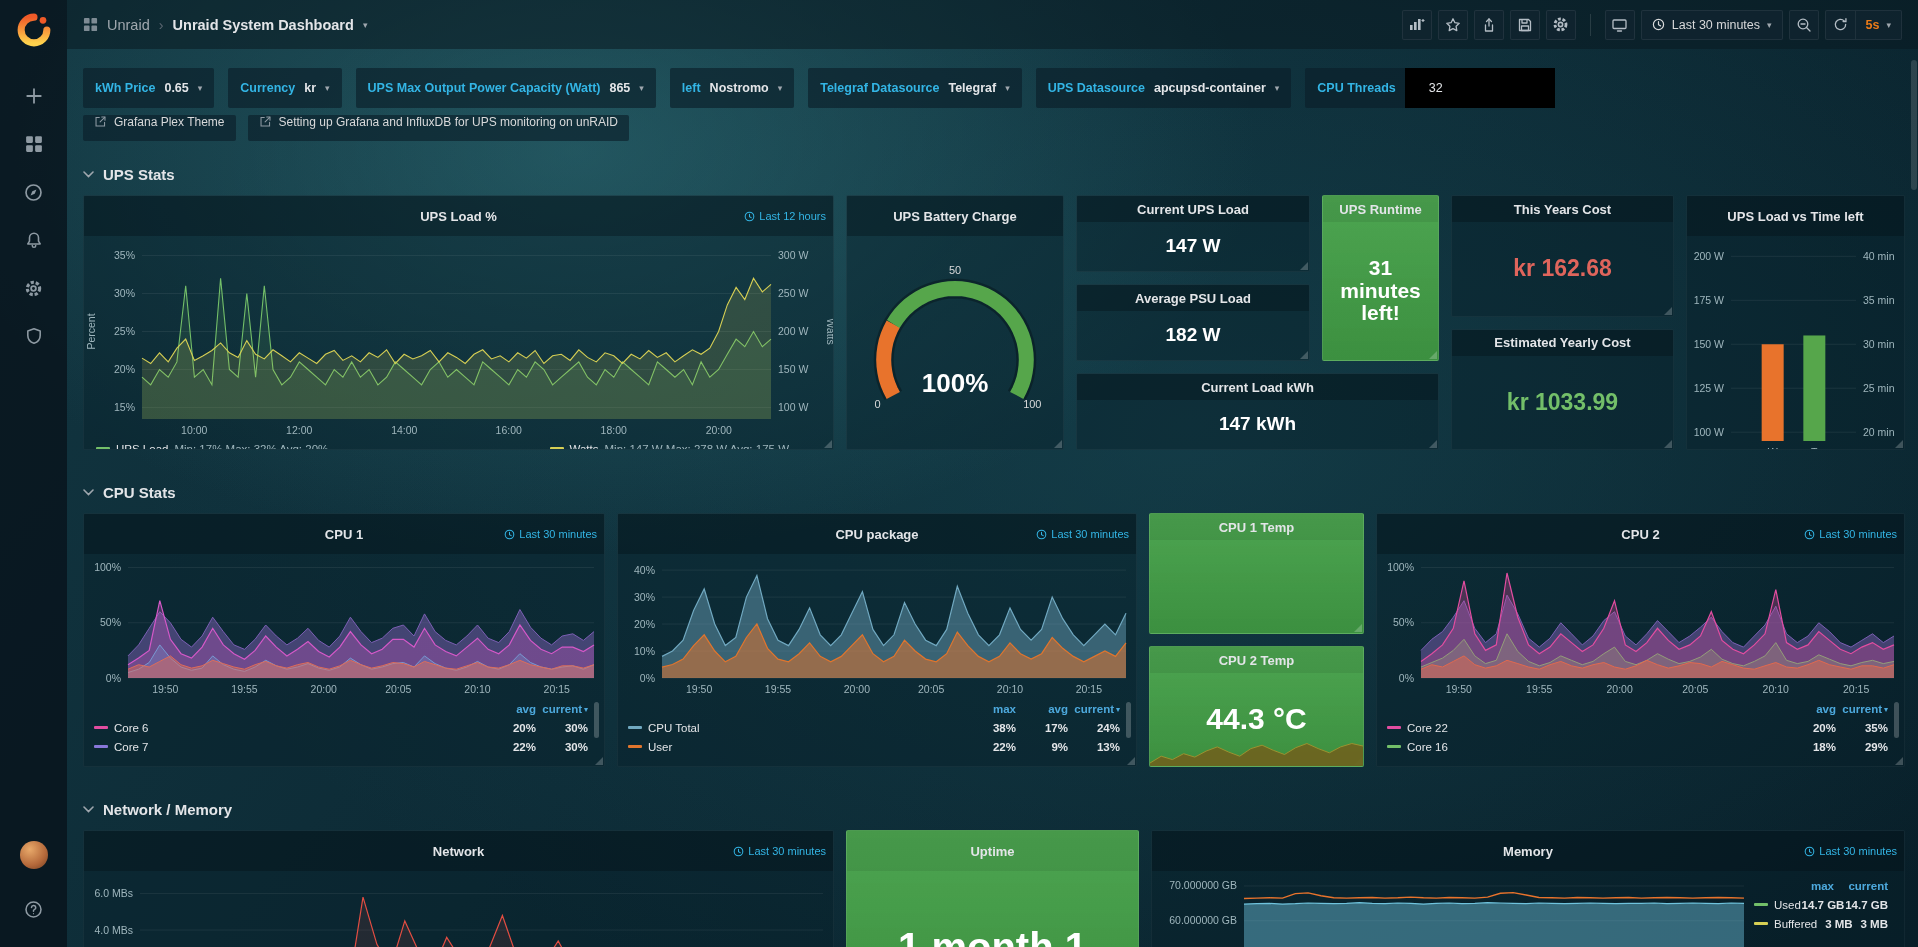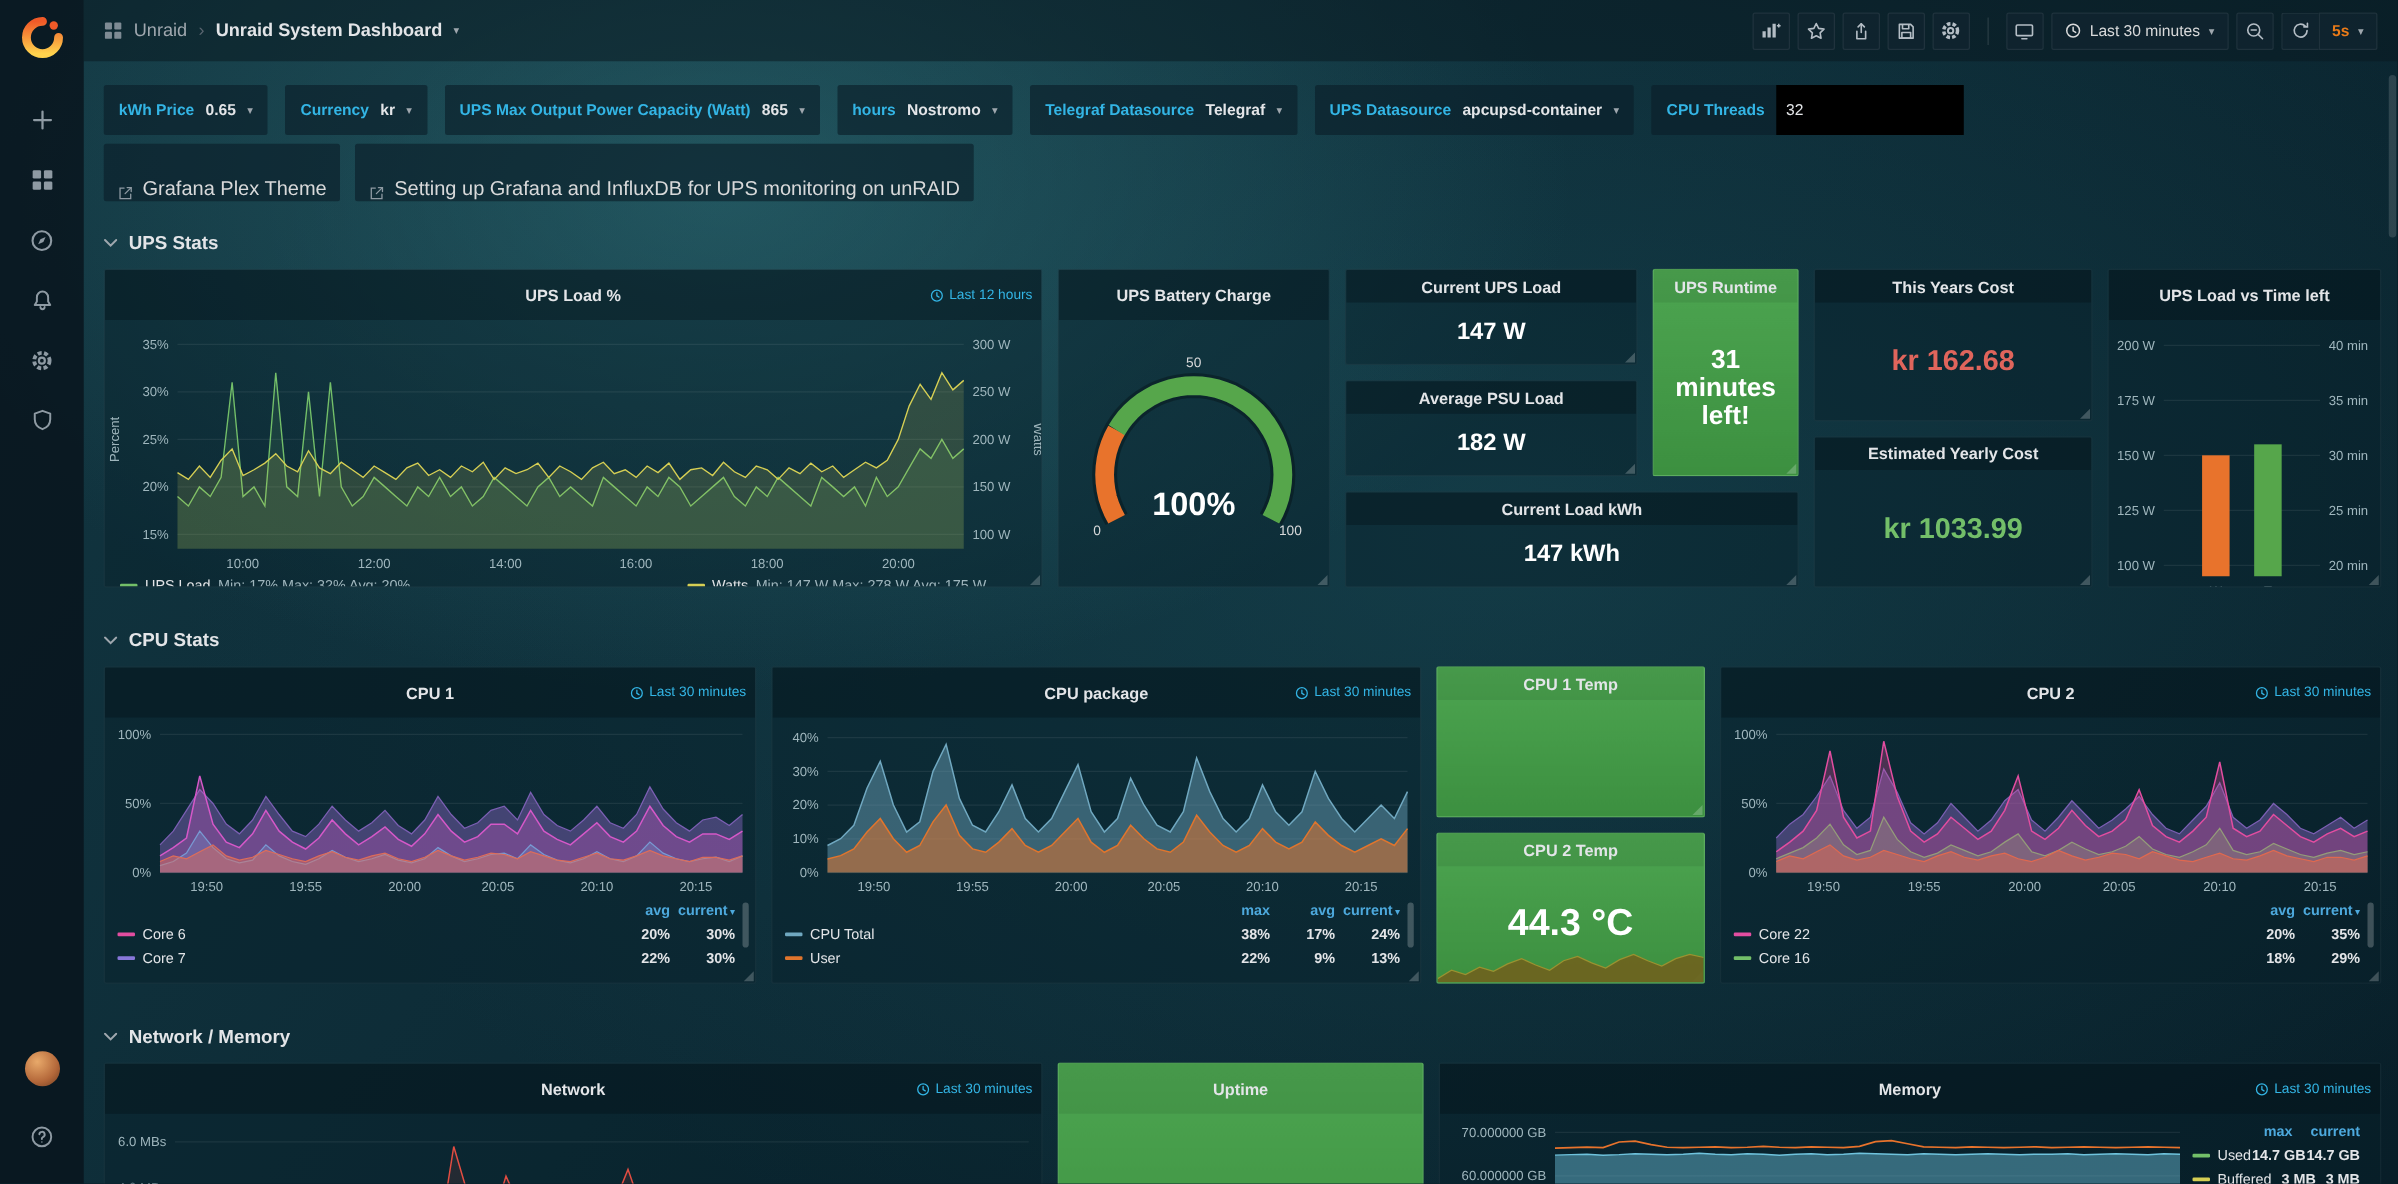--- a/index.html
+++ b/index.html
@@ -27,23 +27,23 @@
 .time-btn,.interval-btn{height:30px;display:flex;align-items:center;gap:7px;padding:0 10px;background:rgba(16,36,47,0.8);border:1px solid rgba(255,255,255,0.07);border-radius:2px;color:#d8d9da;font-size:12.5px;cursor:pointer}
 .refresh-group{display:flex}
 .refresh-group .icon-btn{border-right:none;border-radius:2px 0 0 2px}
 .interval-btn{border-radius:0 2px 2px 0}
 .content{flex:1;overflow:hidden;padding:19px 16px 0}
 .vars-row{display:flex;align-items:center;gap:14px}
 .var-chip{height:40px;display:flex;align-items:center;gap:9px;padding:0 12px;background:rgba(11,30,41,0.65);border-radius:2px;cursor:pointer}
 .var-label{color:#33b5e5;font-size:12.5px;font-weight:bold}
 .var-value{color:#e3e5e8;font-size:12.5px;font-weight:bold}
 .threads-chip{padding-right:0;cursor:default}
-.threads-input{width:150px;height:40px;background:#000;border:none;color:#e3e5e8;font-size:12.5px;padding:0 8px;font-family:inherit;outline:none}
+.threads-input{width:150px;height:40px;background:#000;border:none;color:#e3e5e8;font-size:12.5px;padding:0 24px;font-family:inherit;outline:none}
 .links-row{display:flex;gap:12px;margin-top:7px}
-.link-chip{height:46px;display:flex;align-items:flex-end;gap:7px;padding:0 11px;background:rgba(11,30,41,0.65);border-radius:2px;color:#d8d9da;font-size:16px;text-decoration:none;cursor:pointer}
+.link-chip{height:26px;display:flex;align-items:flex-start;gap:7px;padding:0 11px;background:rgba(11,30,41,0.65);border-radius:2px;color:#d8d9da;font-size:12px;text-decoration:none;cursor:pointer}
 .ext-icon{color:#8e9aa3;display:flex}
 .section-header{display:flex;align-items:center;gap:9px;margin-top:18px;height:30px;font-size:15px;font-weight:bold;color:#e3e5e8;cursor:pointer}
 .section-header.later{margin-top:27px}
 .chev{color:#9fa7ae;display:flex}
 .row{display:grid;gap:12px;margin-top:6px}
 .row-ups{grid-template-columns:751px 218px 363px 223px 219px;height:255px}
 .row-cpu{grid-template-columns:522px 520px 215px 529px;height:254px}
 .row-net{grid-template-columns:751px 293px 754px;height:196px}
 .stats-grid{display:grid;grid-template-columns:234px 117px;grid-template-rows:77px 77px 77px;gap:12px}
 .p-runtime{grid-column:2;grid-row:1/3}
@@ -267,21 +267,21 @@
               <span class="caret">▾</span>
             </div>
           
             <div class="var-chip">
               <span class="var-label">UPS Max Output Power Capacity (Watt)</span>
               <span class="var-value">865</span>
               <span class="caret">▾</span>
             </div>
           
             <div class="var-chip">
-              <span class="var-label">hours</span>
+              <span class="var-label">left</span>
               <span class="var-value">Nostromo</span>
               <span class="caret">▾</span>
             </div>
           
             <div class="var-chip">
               <span class="var-label">Telegraf Datasource</span>
               <span class="var-value">Telegraf</span>
               <span class="caret">▾</span>
             </div>
           

